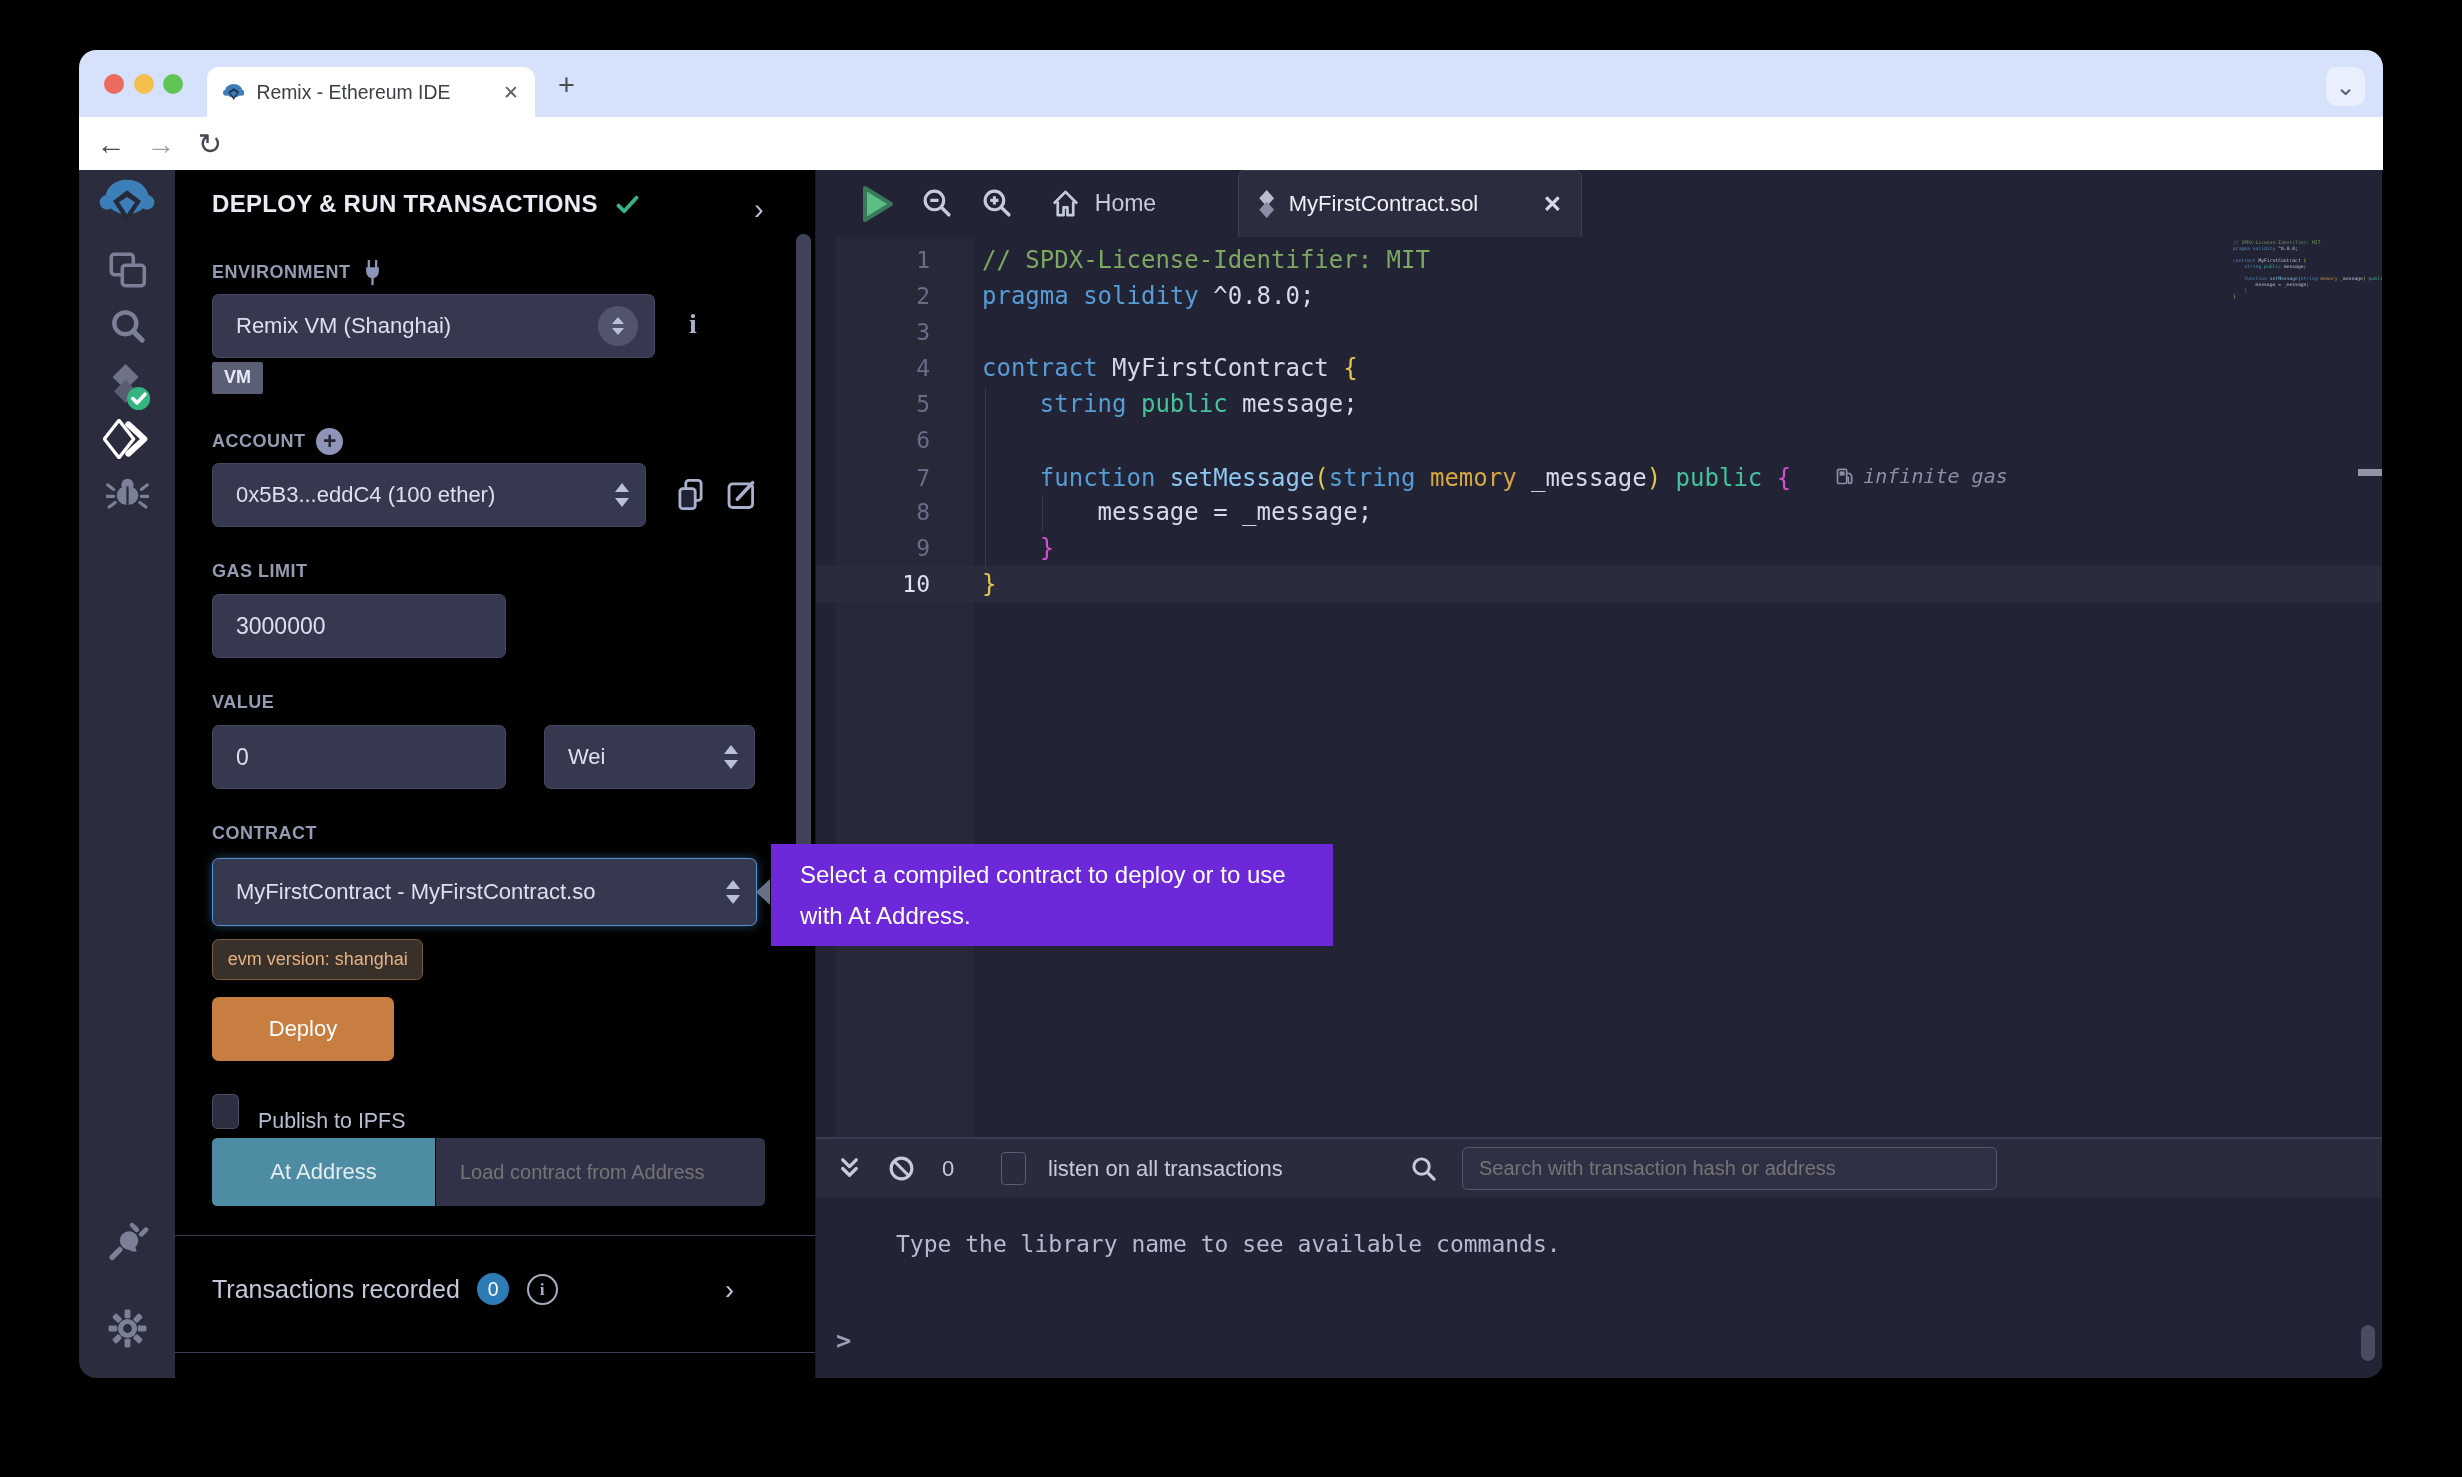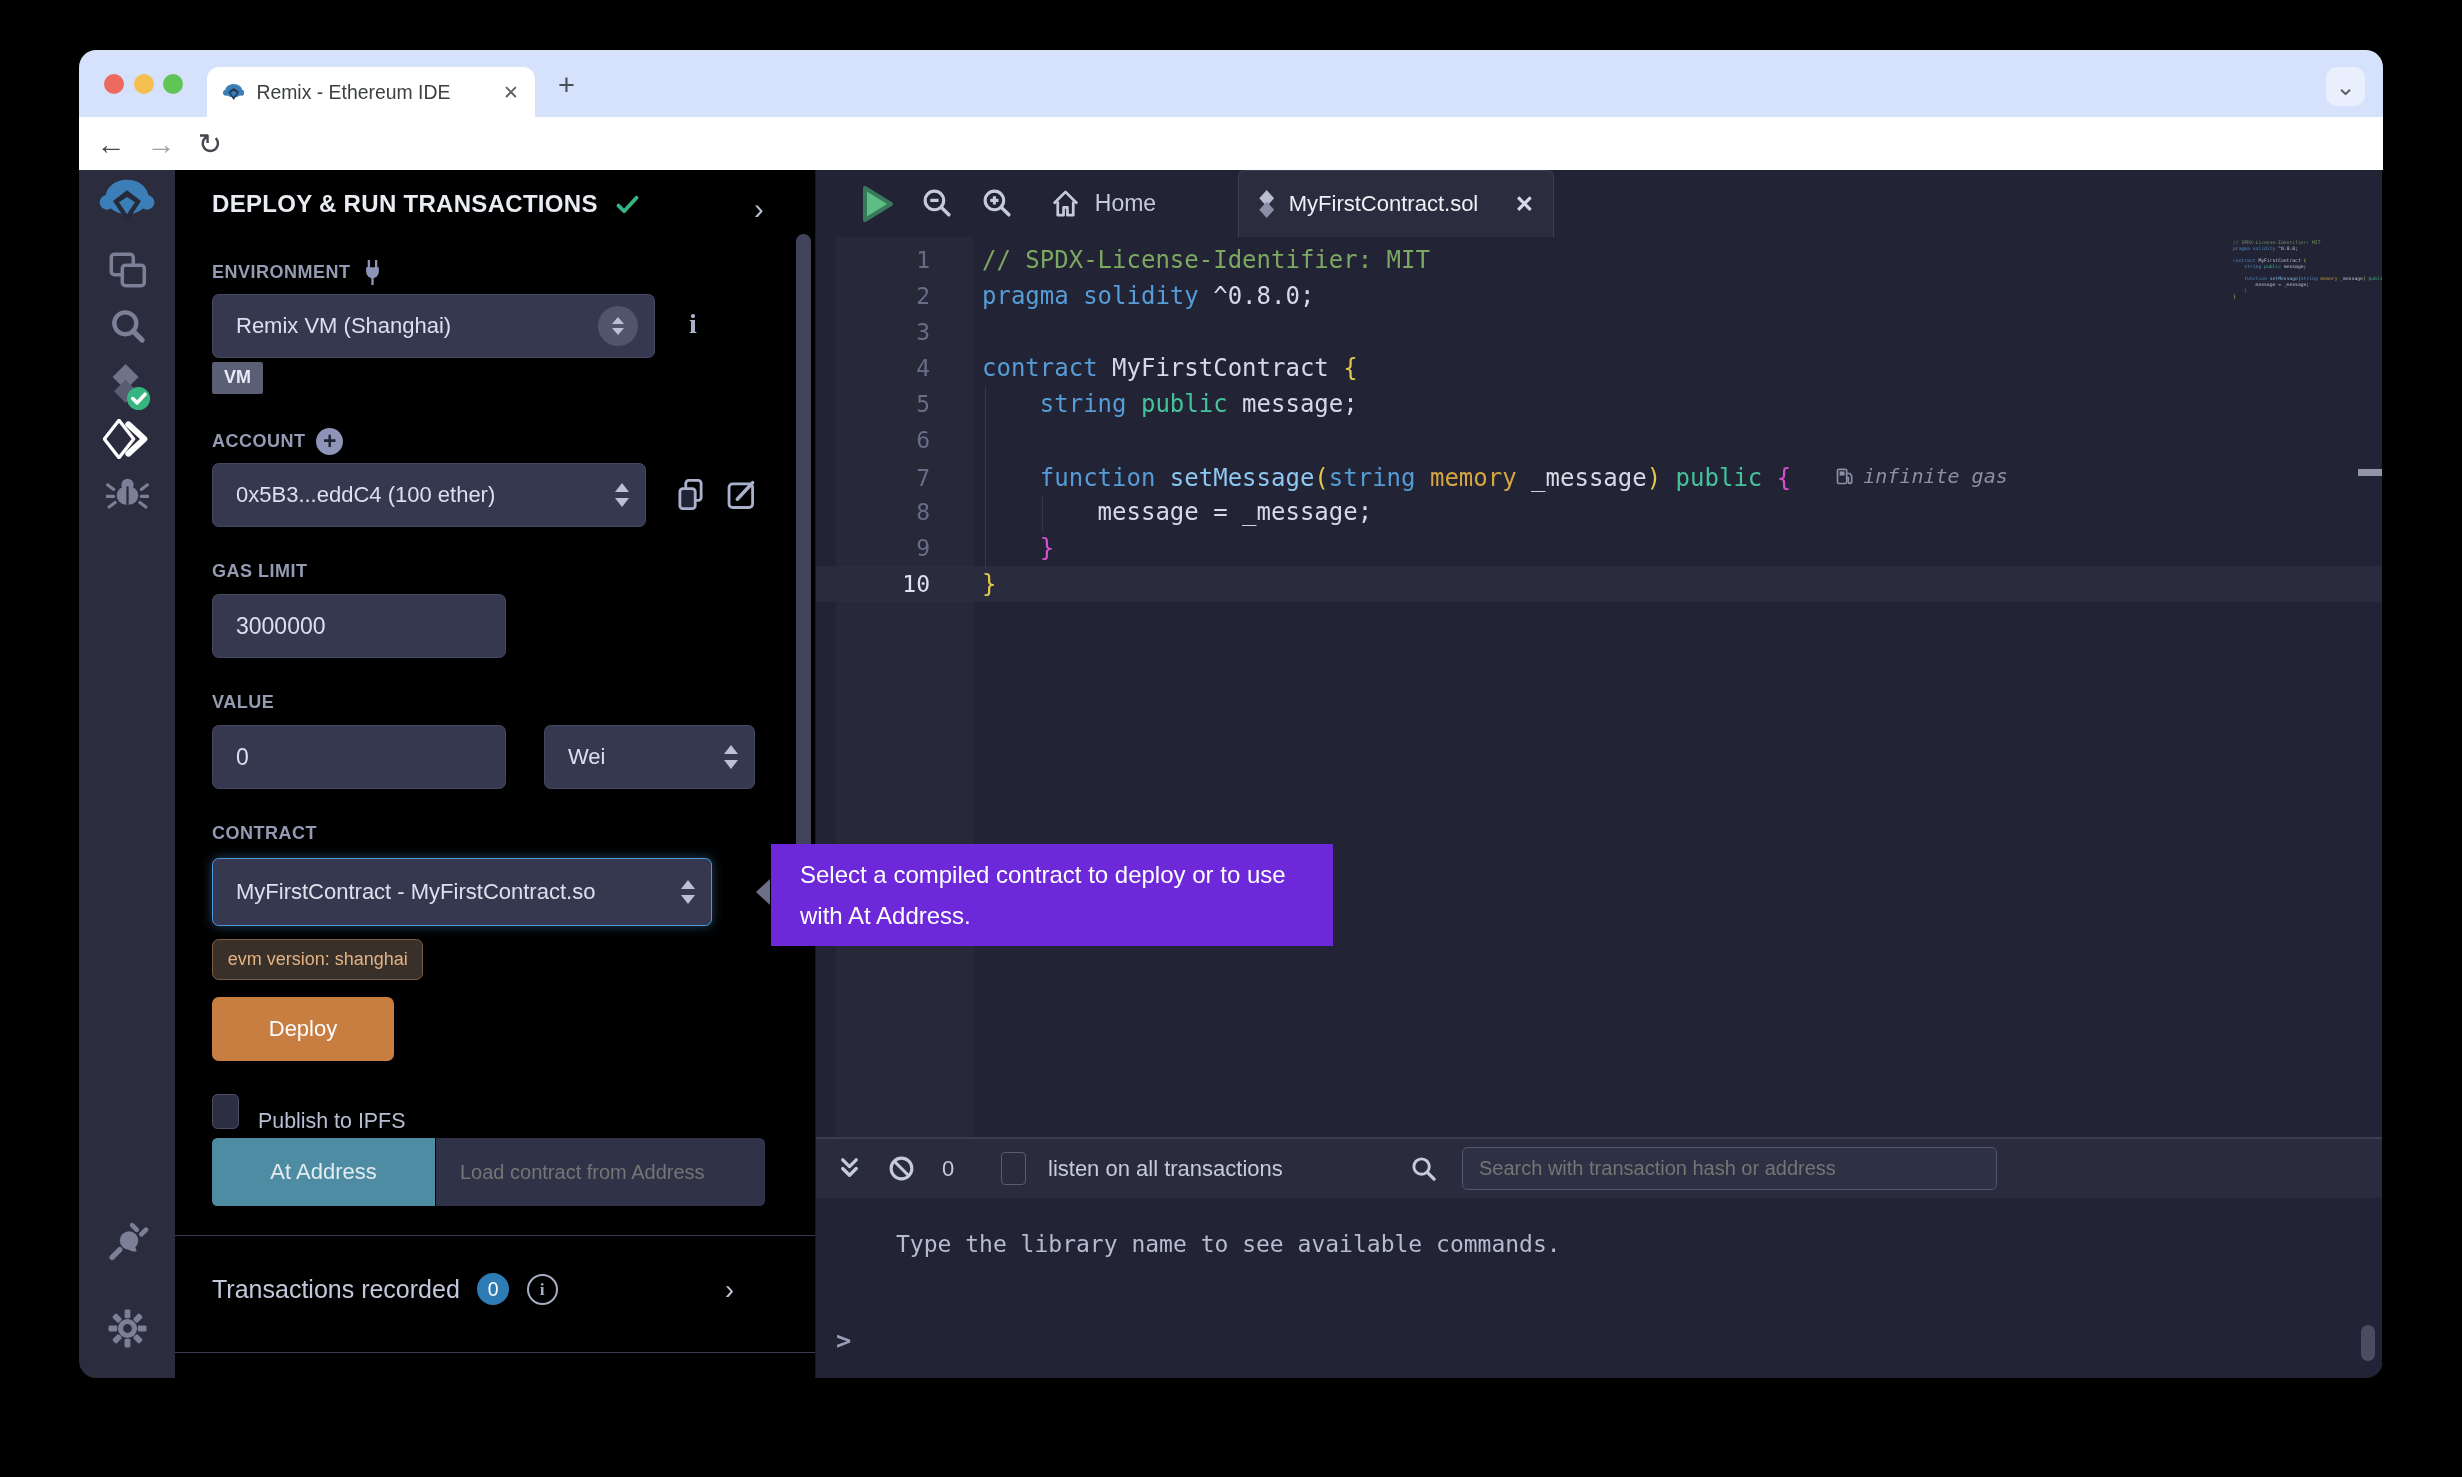--- a/index.html
+++ b/index.html
@@ -89,21 +89,21 @@
           font-size:17.4px;display:flex;align-items:center;justify-content:center;box-sizing:border-box;
           font-family:"Liberation Serif",serif;font-weight:bold;}
   .tx-chev{position:absolute;left:550px;top:1105px;font-size:27px;color:#c3c9da;}
   .sp-scroll{position:absolute;left:621px;top:64px;width:14.7px;height:696px;border-radius:7.4px;background:#40435a;}
   
   .main{position:absolute;left:737px;top:0;width:1566px;height:100%;}
   .edtabbar{position:absolute;left:0;top:0;width:100%;height:67px;background:#222334;}
   .ed-ic{position:absolute;top:0;height:67px;display:flex;align-items:center;justify-content:center;}
   .home-tab{position:absolute;left:221px;top:0;height:67px;display:flex;align-items:center;gap:13.4px;
           color:#c6cbdc;font-size:23px;padding:0 13.4px;}
-  .file-tab{position:absolute;left:422px;top:0;width:316px;height:67px;background:#2b2d3f;
+  .file-tab{position:absolute;left:422px;top:0;width:344px;height:67px;background:#2b2d3f;
           border:0.7px solid #3b3e55;border-bottom:none;border-radius:6.7px 6.7px 0 0;box-sizing:border-box;
           display:flex;align-items:center;padding:0 19px;gap:13.4px;}
   .file-tab-title{color:#eef0f6;font-size:22px;flex:1;white-space:nowrap;}
   .editor{position:absolute;left:0;top:67px;width:100%;height:900px;background:#222334;overflow:hidden;}
   .gutterbg{position:absolute;left:20px;top:0;width:138px;height:100%;background:#272939;}
   .codewrap{position:absolute;left:0;top:5.4px;width:100%;
           font-family:"DejaVu Sans Mono",monospace;font-size:24px;}
   .code-line{height:36px;line-height:36px;white-space:pre;position:relative;}
   .code-line.active{background:#2a2c3e;}
   .ln{display:inline-block;width:114px;text-align:right;color:#686d87;font-size:23px;}
@@ -379,21 +379,21 @@
         <span class="sel-text">Wei</span>
         <span class="arrows">
             <span class="tri-up"></span>
             <span class="tri-dn"></span>
           </span>
       </div>
 
       <div class="lblrow" style="top:653px;">
         <span class="lbl">CONTRACT</span>
       </div>
-      <div class="sel focus-ring" style="left:37px;top:688px;width:500px;height:68px;">
+      <div class="sel focus-ring" style="left:37px;top:688px;width:545px;height:68px;">
         <span class="sel-text">MyFirstContract - MyFirstContract.so</span>
         <span class="arrows">
             <span class="tri-up"></span>
             <span class="tri-dn"></span>
           </span>
       </div>
       <div class="evm-badge">evm version: shanghai</div>
 
       <div class="deploy-btn">Deploy</div>
 

